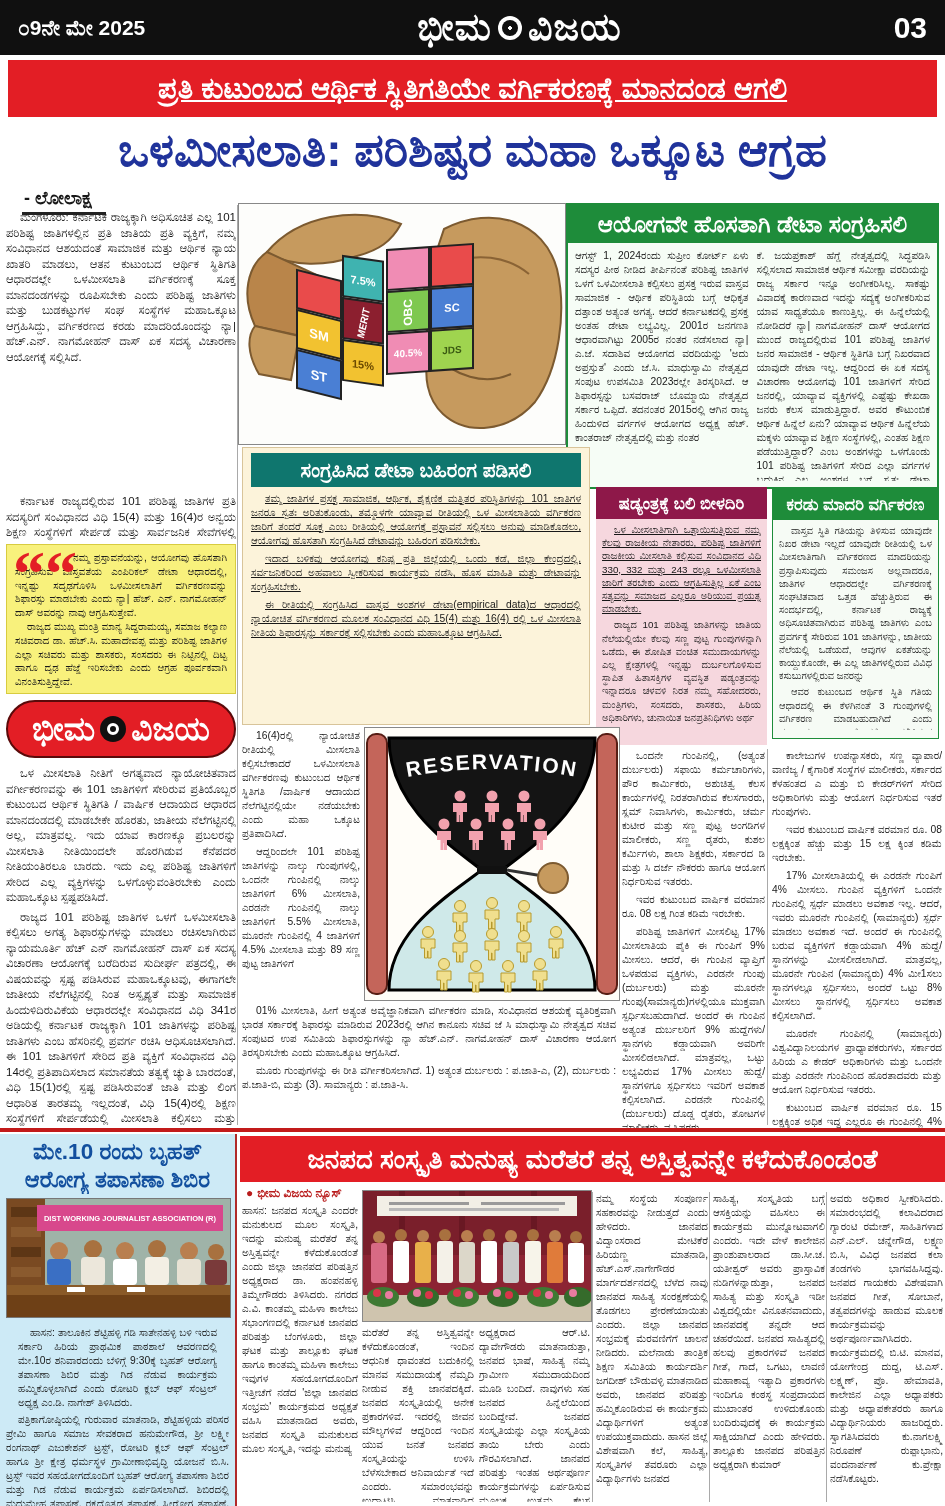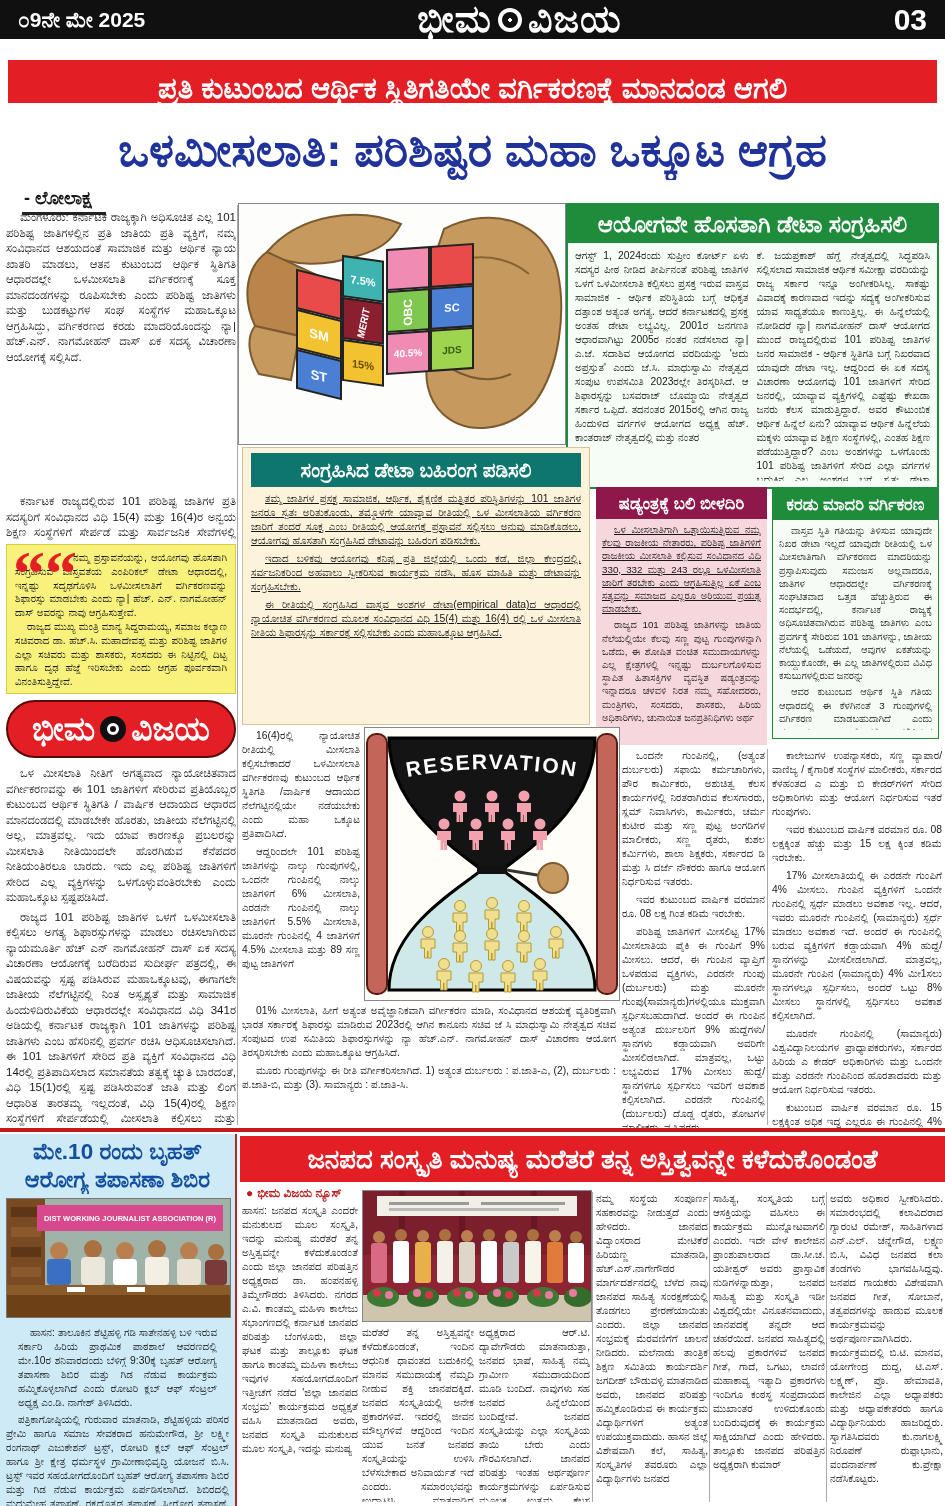--- a/index.html
+++ b/index.html
@@ -1,29 +1,29 @@
 <!DOCTYPE html>
 <html><head>
 <meta charset="utf-8">
 <style>
   html,body{margin:0;padding:0;background:#e8e8e8;}
   .page{position:relative;width:945px;height:1506px;margin:0 auto;background:#fff;
         font-family:"Liberation Sans","DejaVu Sans",sans-serif;color:#181818;overflow:hidden;}
   
-  .masthead{position:absolute;left:0;top:0;width:945px;height:39px;background:#101010;
+  .masthead{position:absolute;left:0;top:0;width:945px;height:55px;background:#101010;
             display:flex;align-items:center;justify-content:space-between;padding:0 18px;box-sizing:border-box;}
   .mast-date{color:#fff;font-weight:bold;font-size:21px;}
   .mast-title{color:#fff;font-weight:bold;font-size:38px;display:flex;align-items:center;gap:6px;letter-spacing:1px;}
   .chakra{width:24px;height:24px;border-radius:50%;background:#fff;position:relative;display:inline-block;}
   .chakra::after{content:"";position:absolute;left:4px;top:4px;width:16px;height:16px;border-radius:50%;
                  background:radial-gradient(circle,#fff 0 2px,#101010 2px 8px);}
   .mast-page{color:#fff;font-weight:bold;font-size:30px;}
   
-  .strap{position:absolute;left:8px;top:60px;width:929px;height:43px;background:#e31e25;color:#fff;
-         font-weight:bold;font-size:29px;text-align:center;line-height:57px;white-space:nowrap;overflow:hidden;}
+  .strap{position:absolute;left:8px;top:60px;width:929px;height:57px;background:#e31e25;color:#fff;
+         font-weight:bold;font-size:29px;text-align:center;line-height:57px;white-space:nowrap;overflow:hidden;text-decoration:underline;}
   .headline{position:absolute;left:0;top:120px;width:945px;margin:0;color:#20339b;font-size:46px;
             font-weight:bold;text-align:center;line-height:60px;white-space:nowrap;overflow:hidden;}
   .byline{position:absolute;left:22px;top:188px;font-size:18px;font-weight:bold;border-bottom:3px solid #222;
           padding:0 14px 3px 2px;}
   
   .tb{position:absolute;overflow:hidden;text-align:justify;}
   .tb p{margin:0 0 4px 0;text-indent:14px;}
   .f11{font-size:11.5px;line-height:15.5px;}
   .f10{font-size:10.3px;line-height:14px;}
   .f9{font-size:9.8px;line-height:13.2px;}

